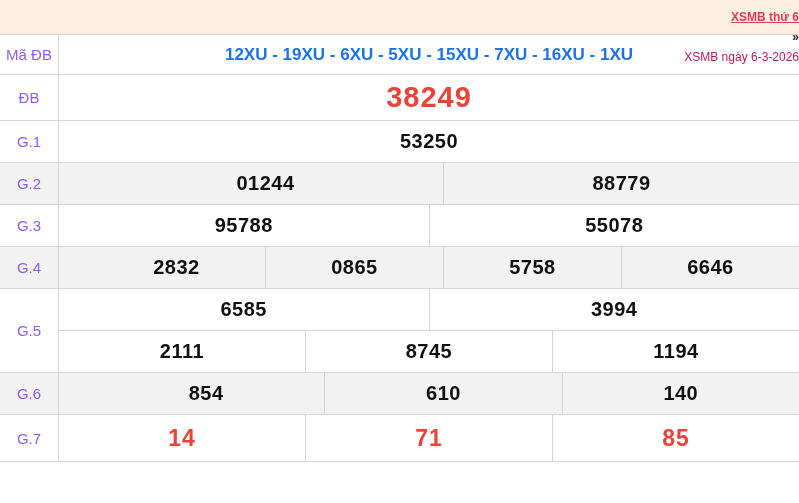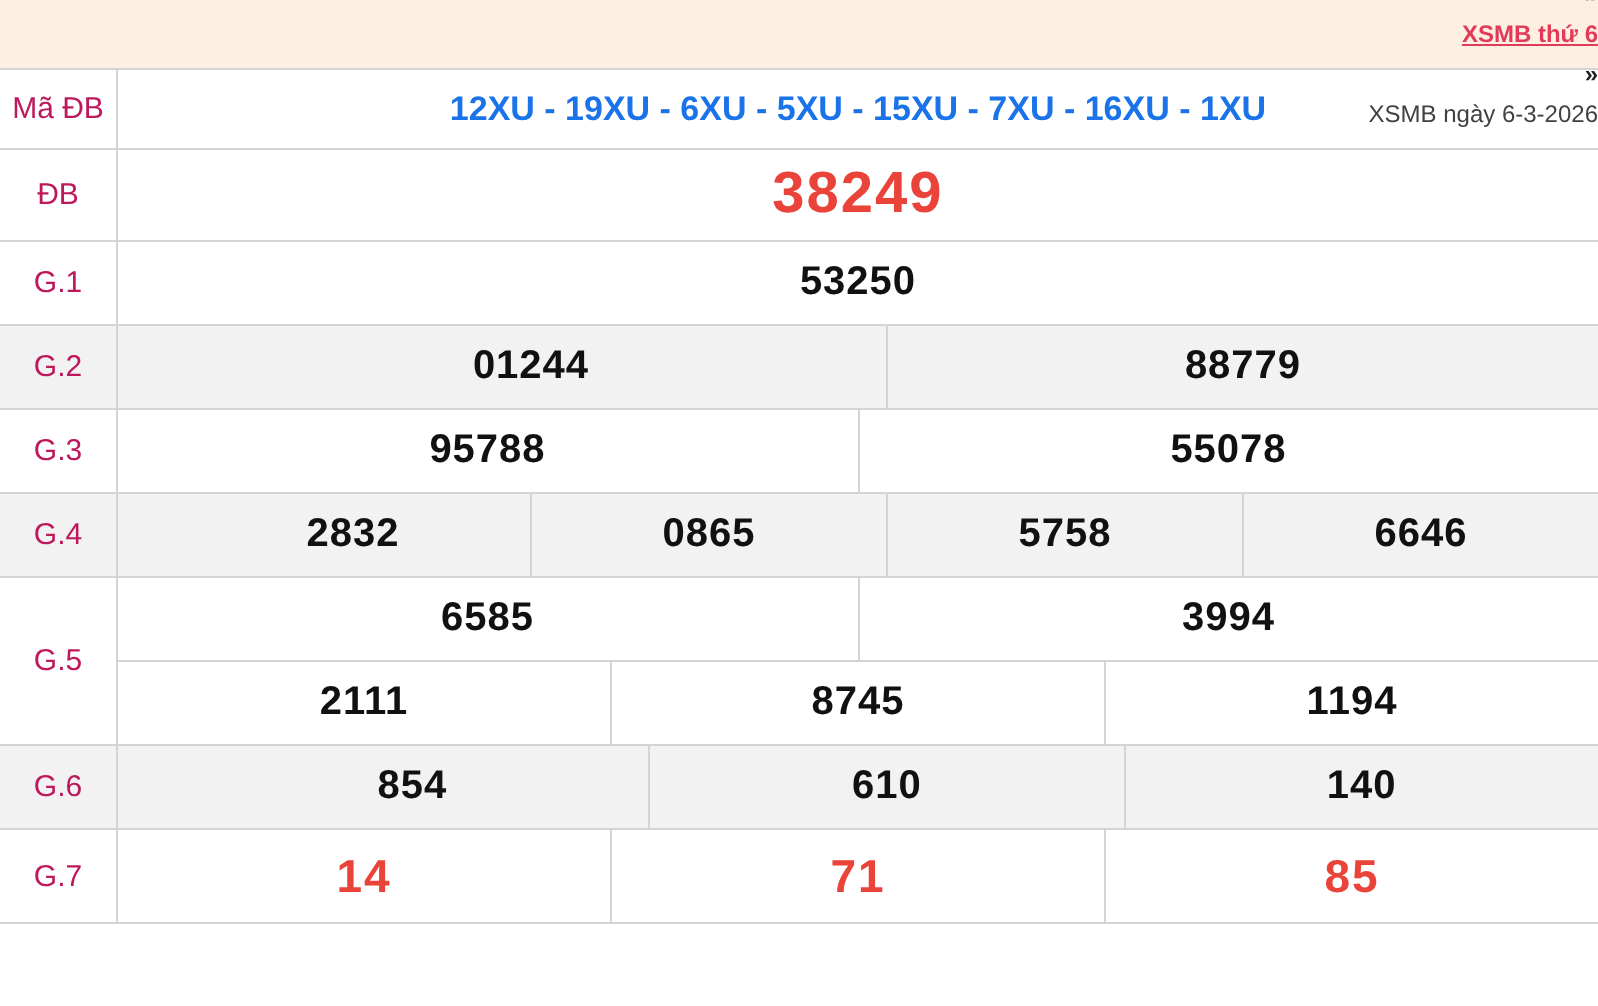--- a/index.html
+++ b/index.html
@@ -30,42 +30,42 @@
     white-space:nowrap;
     flex-direction:column;
   }
   .topbar a{
     color:var(--link-red);
     text-decoration:underline;
     cursor:pointer;
     font-weight:700;
   }
   .topbar .sep{color:#222;font-weight:700;}
-  .topbar .current{color:#404040;font-weight:500;}
+  .topbar .current{color:#be185d;font-weight:500;}
 
   
   .rtable{
     width:799px;
     border-top:1px solid var(--border);
   }
   .trow{
     display:flex;
     border-bottom:1px solid var(--border);
     background:#fff;
   }
   .trow.shaded{background:var(--shaded-bg);gap:29px;}
   .tlabel{
     flex:0 0 58px;
     width:58px;
     display:flex;
     align-items:center;
     justify-content:center;
     border-right:1px solid var(--border);
     font-size:15px;
-    color:#be185d;
+    color:#8b5cf6;
     font-weight:400;
   }
   .tcontent{
     flex:1;
     display:flex;
     flex-direction:column;
     min-width:0;
   }
   .tline{
     display:flex;

